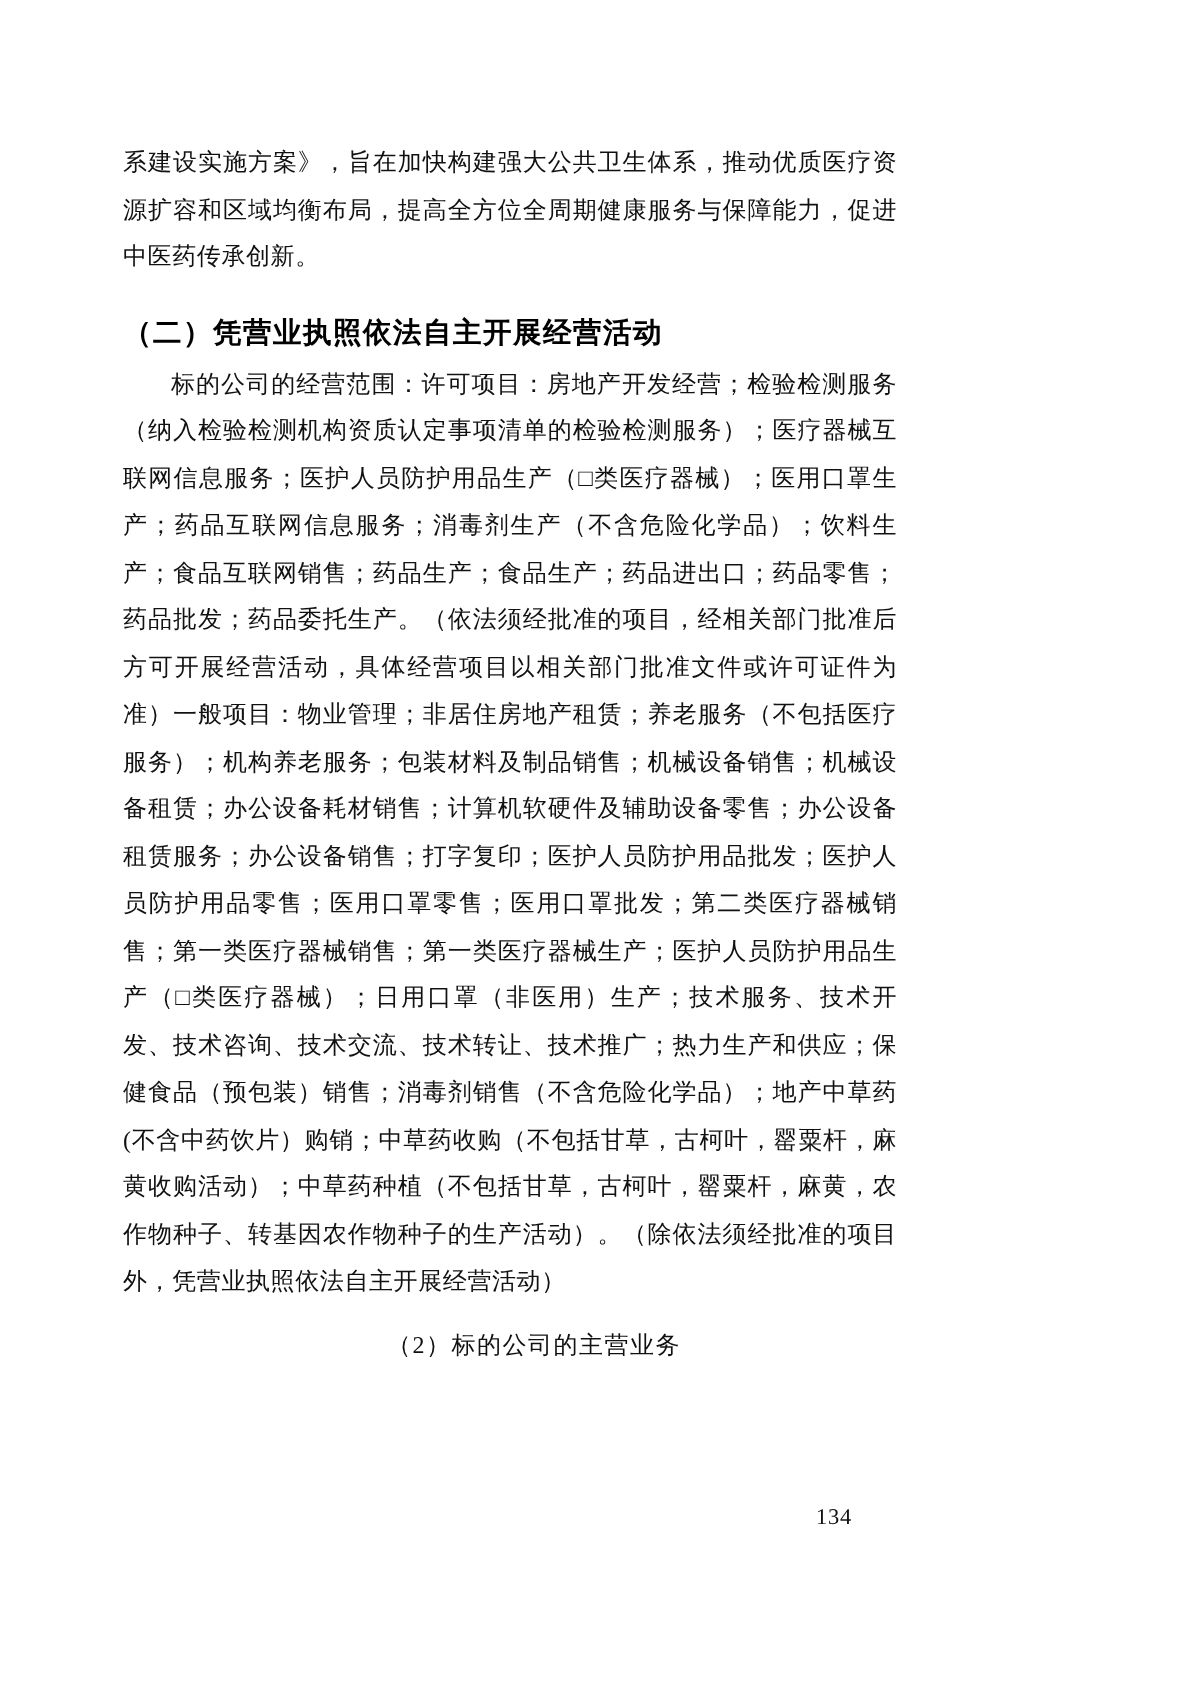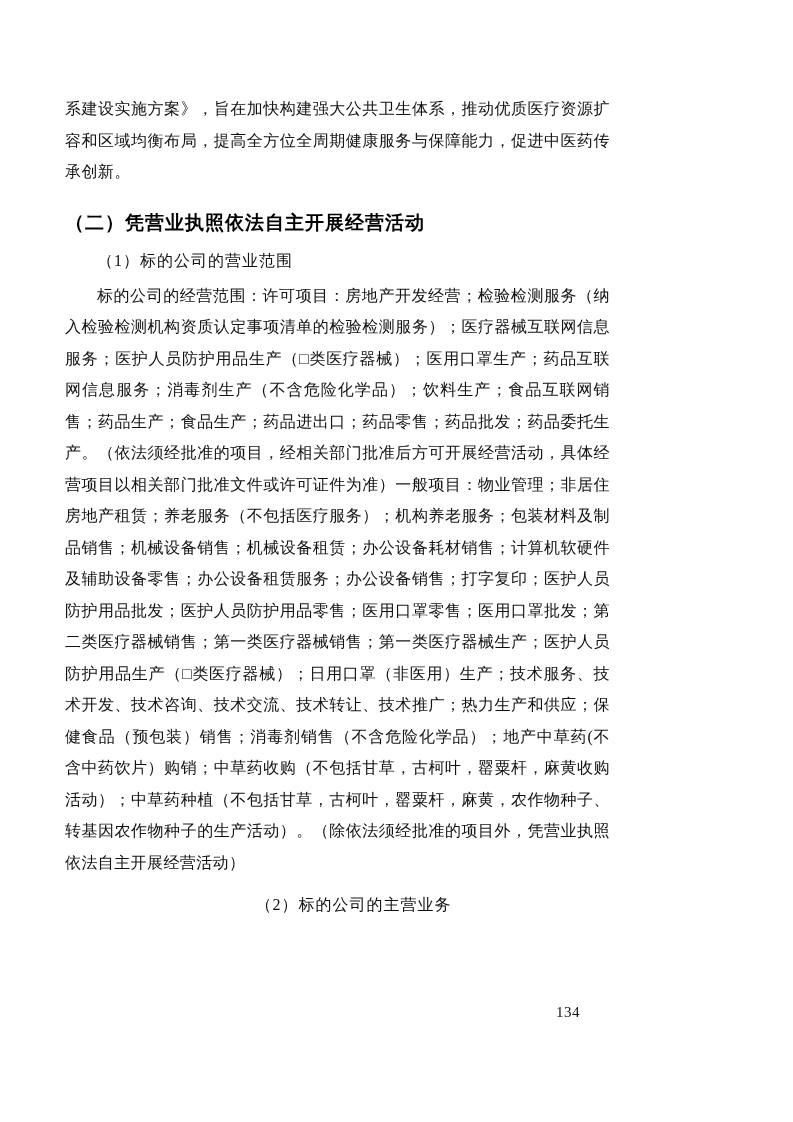--- a/index.html
+++ b/index.html
@@ -2,25 +2,24 @@
 <html lang="zh"><head>
 <meta charset="utf-8">
 <style>
   html, body { margin: 0; padding: 0; background: #ffffff; }
   .page {
     position: relative;
     width: 680px;
     height: 1122px;
     background: #ffffff;
     box-sizing: border-box;
-    padding: 93px 82px 0 53px;
+    padding: 93px 82px 0 82px;
     font-family: "Liberation Serif", "DejaVu Serif", serif;
     color: #111111;
     overflow: hidden;
-    margin-left: 12px;
   }
   p { margin: 0; }
   .body-text {
     font-size: 16px;
     line-height: 31.5px;
     text-align: justify;
     text-justify: inter-character;
     letter-spacing: 0.4px;
   }
   .first-indent { text-indent: 2em; }
@@ -57,21 +56,20 @@
 </head>
 <body>
 
 <div class="page" data-name="document-page">
 
   <p class="body-text" data-name="continuation-paragraph">系建设实施方案》，旨在加快构建强大公共卫生体系，推动优质医疗资源扩容和区域均衡布局，提高全方位全周期健康服务与保障能力，促进中医药传承创新。</p>
 
   <h2 class="section-heading" data-name="section-heading">（二）凭营业执照依法自主开展经营活动</h2>
 
 
-  <p class="sub-heading" data-name="subsection-1-1-heading">（1）标的公司的营业范围</p>
 
   <p class="body-text first-indent" data-name="business-scope-paragraph">标的公司的经营范围：许可项目：房地产开发经营；检验检测服务（纳入检验检测机构资质认定事项清单的检验检测服务）；医疗器械互联网信息服务；医护人员防护用品生产（□类医疗器械）；医用口罩生产；药品互联网信息服务；消毒剂生产（不含危险化学品）；饮料生产；食品互联网销售；药品生产；食品生产；药品进出口；药品零售；药品批发；药品委托生产。（依法须经批准的项目，经相关部门批准后方可开展经营活动，具体经营项目以相关部门批准文件或许可证件为准）一般项目：物业管理；非居住房地产租赁；养老服务（不包括医疗服务）；机构养老服务；包装材料及制品销售；机械设备销售；机械设备租赁；办公设备耗材销售；计算机软硬件及辅助设备零售；办公设备租赁服务；办公设备销售；打字复印；医护人员防护用品批发；医护人员防护用品零售；医用口罩零售；医用口罩批发；第二类医疗器械销售；第一类医疗器械销售；第一类医疗器械生产；医护人员防护用品生产（□类医疗器械）；日用口罩（非医用）生产；技术服务、技术开发、技术咨询、技术交流、技术转让、技术推广；热力生产和供应；保健食品（预包装）销售；消毒剂销售（不含危险化学品）；地产中草药(不含中药饮片）购销；中草药收购（不包括甘草，古柯叶，罂粟杆，麻黄收购活动）；中草药种植（不包括甘草，古柯叶，罂粟杆，麻黄，农作物种子、转基因农作物种子的生产活动）。（除依法须经批准的项目外，凭营业执照依法自主开展经营活动）</p>
 
   <p class="sub-heading" data-name="subsection-1-2-heading">（2）标的公司的主营业务</p>
 
 
   <div class="page-number" data-name="page-number">134</div>
 
 </div>
 

